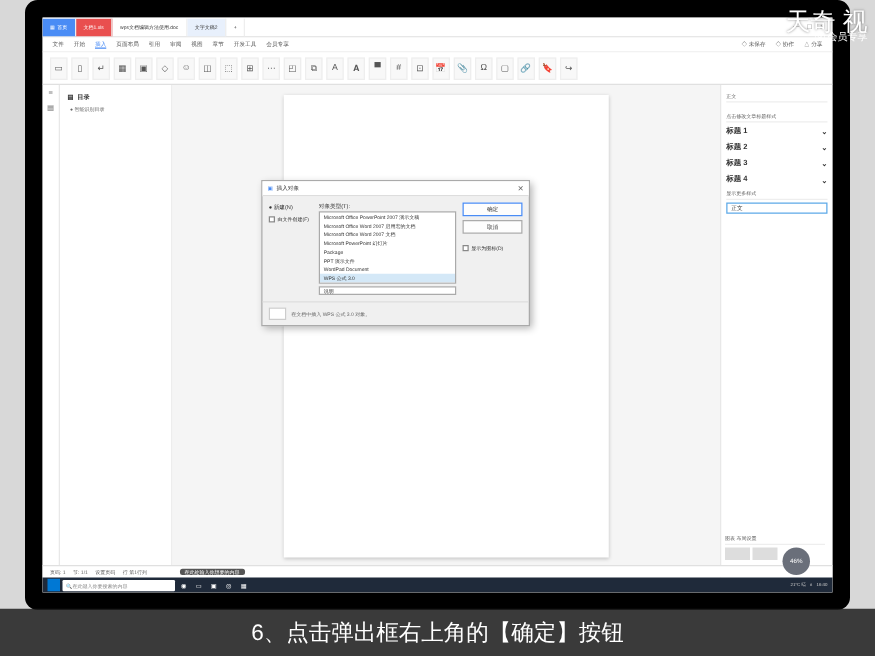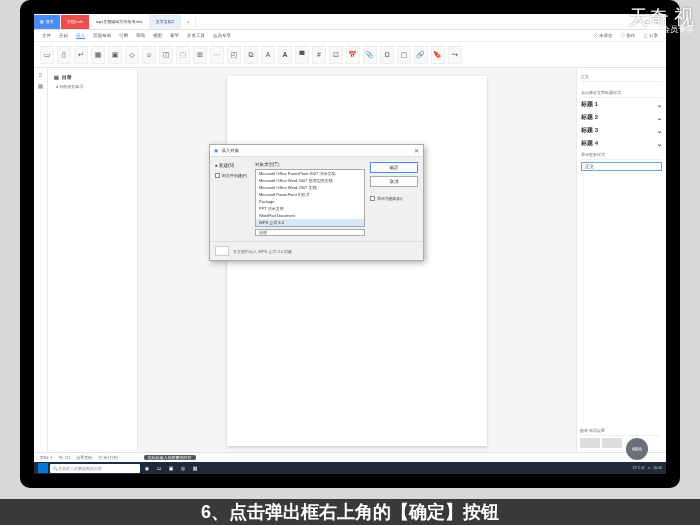--- a/index.html
+++ b/index.html
@@ -52,21 +52,21 @@
 .dlg-footer{padding:4px 5px;border-top:1px solid #ddd;display:flex;align-items:center;gap:4px;font-size:4px;color:#666}
 .dlg-footer .ficon{width:14px;height:10px;border:1px solid #ccc;background:#fff}
 .statusbar{position:absolute;bottom:12px;left:0;right:0;height:10px;background:#fff;border-top:1px solid #e0e0e0;display:flex;align-items:center;font-size:4px;color:#666;padding:0 6px;gap:6px}
 .taskbar{position:absolute;bottom:0;left:0;right:0;height:12px;background:#1f2a3a;display:flex;align-items:center;padding:0 4px;gap:2px}
 .taskbar .start{width:10px;height:10px;background:#0078d4}
 .taskbar .search{width:90px;height:9px;background:#fff;border-radius:1px;font-size:4px;color:#888;padding:0 3px;display:flex;align-items:center}
 .taskbar .tico{width:10px;height:10px;display:flex;align-items:center;justify-content:center;color:#fff;font-size:5px}
 .taskbar .tray{margin-left:auto;display:flex;align-items:center;gap:3px;color:#ccc;font-size:3.5px}
 .watermark{position:absolute;right:6px;top:4px;color:#fff;font-weight:normal;font-size:20px;text-shadow:0 0 2px rgba(0,0,0,0.5)}
 .watermark2{position:absolute;right:6px;top:24px;color:#fff;font-size:8px;display:flex;align-items:center;gap:2px}
-.caption{position:absolute;bottom:0;left:0;right:0;height:26px;background:rgba(30,30,30,0.85);display:flex;align-items:center;justify-content:center;color:#fff;font-size:18px;font-weight:700}
+.caption{position:absolute;bottom:0;left:0;right:0;height:38px;background:rgba(30,30,30,0.85);display:flex;align-items:center;justify-content:center;color:#fff;font-size:18px;font-weight:400}
 </style>
 </head>
 <body>
 
 <div class="monitor">
  <div class="screen">
 
   <div class="titlebar">
    <div class="tab active">
           <span>▦</span>

